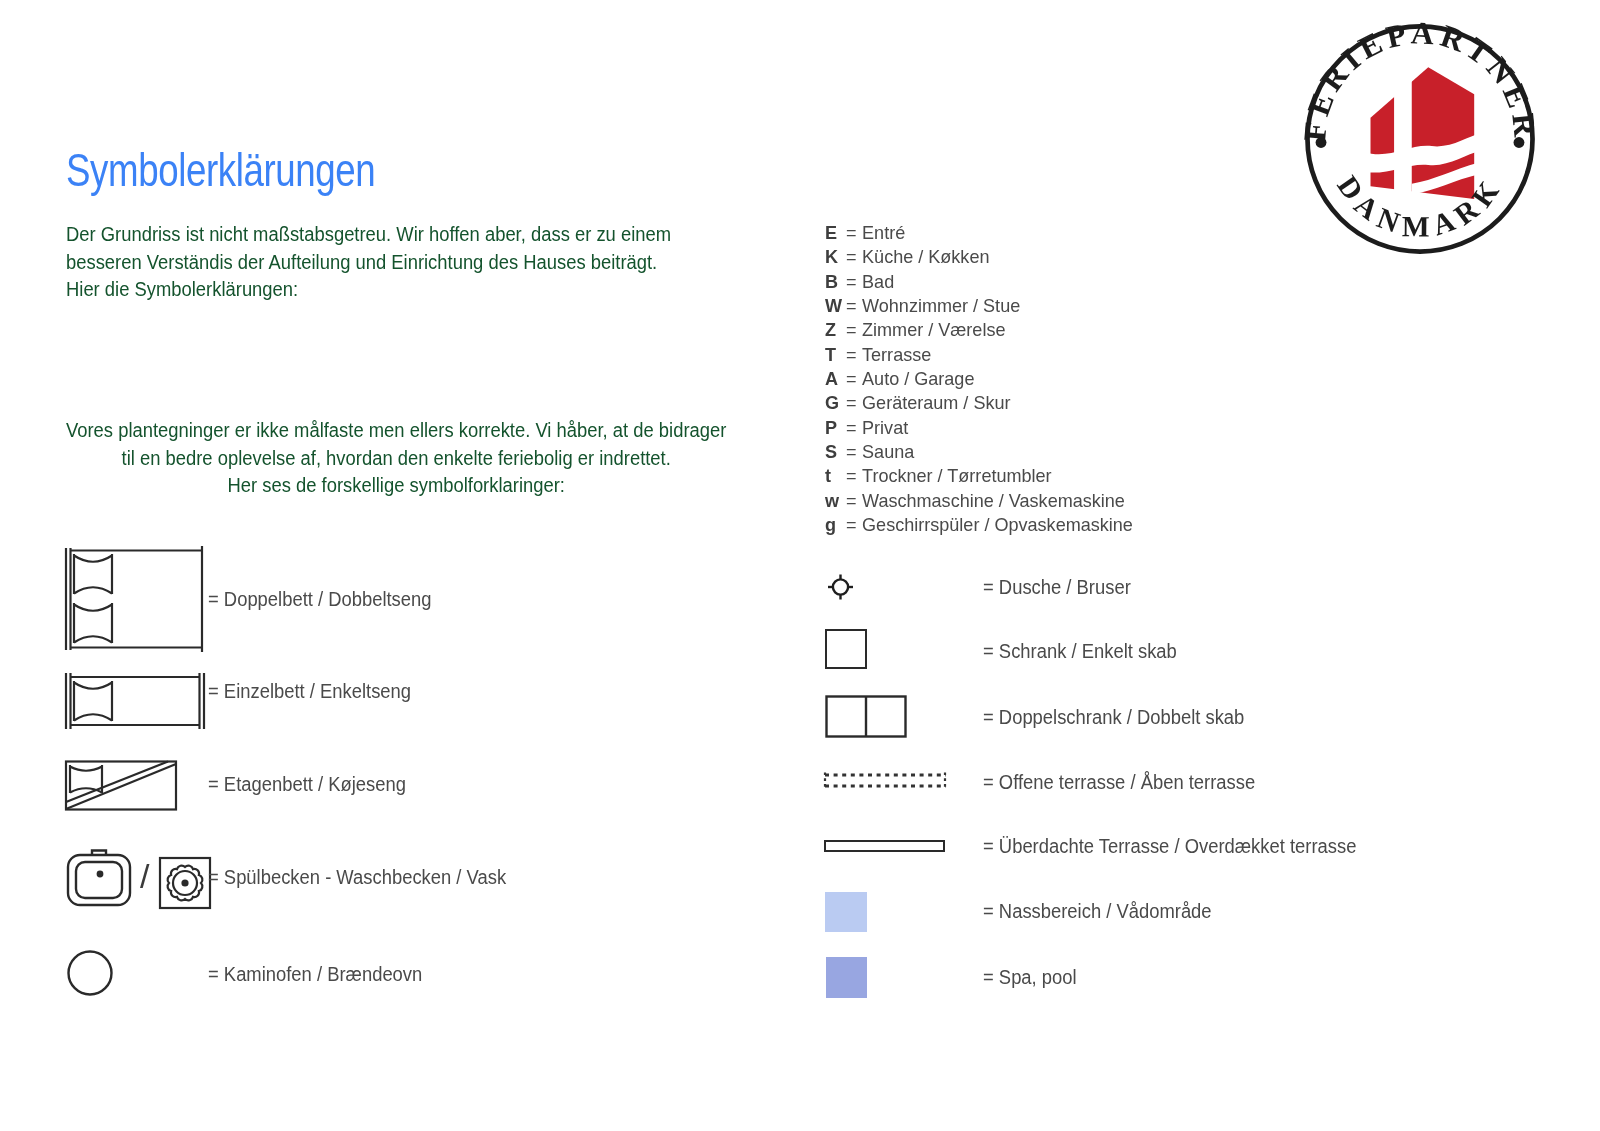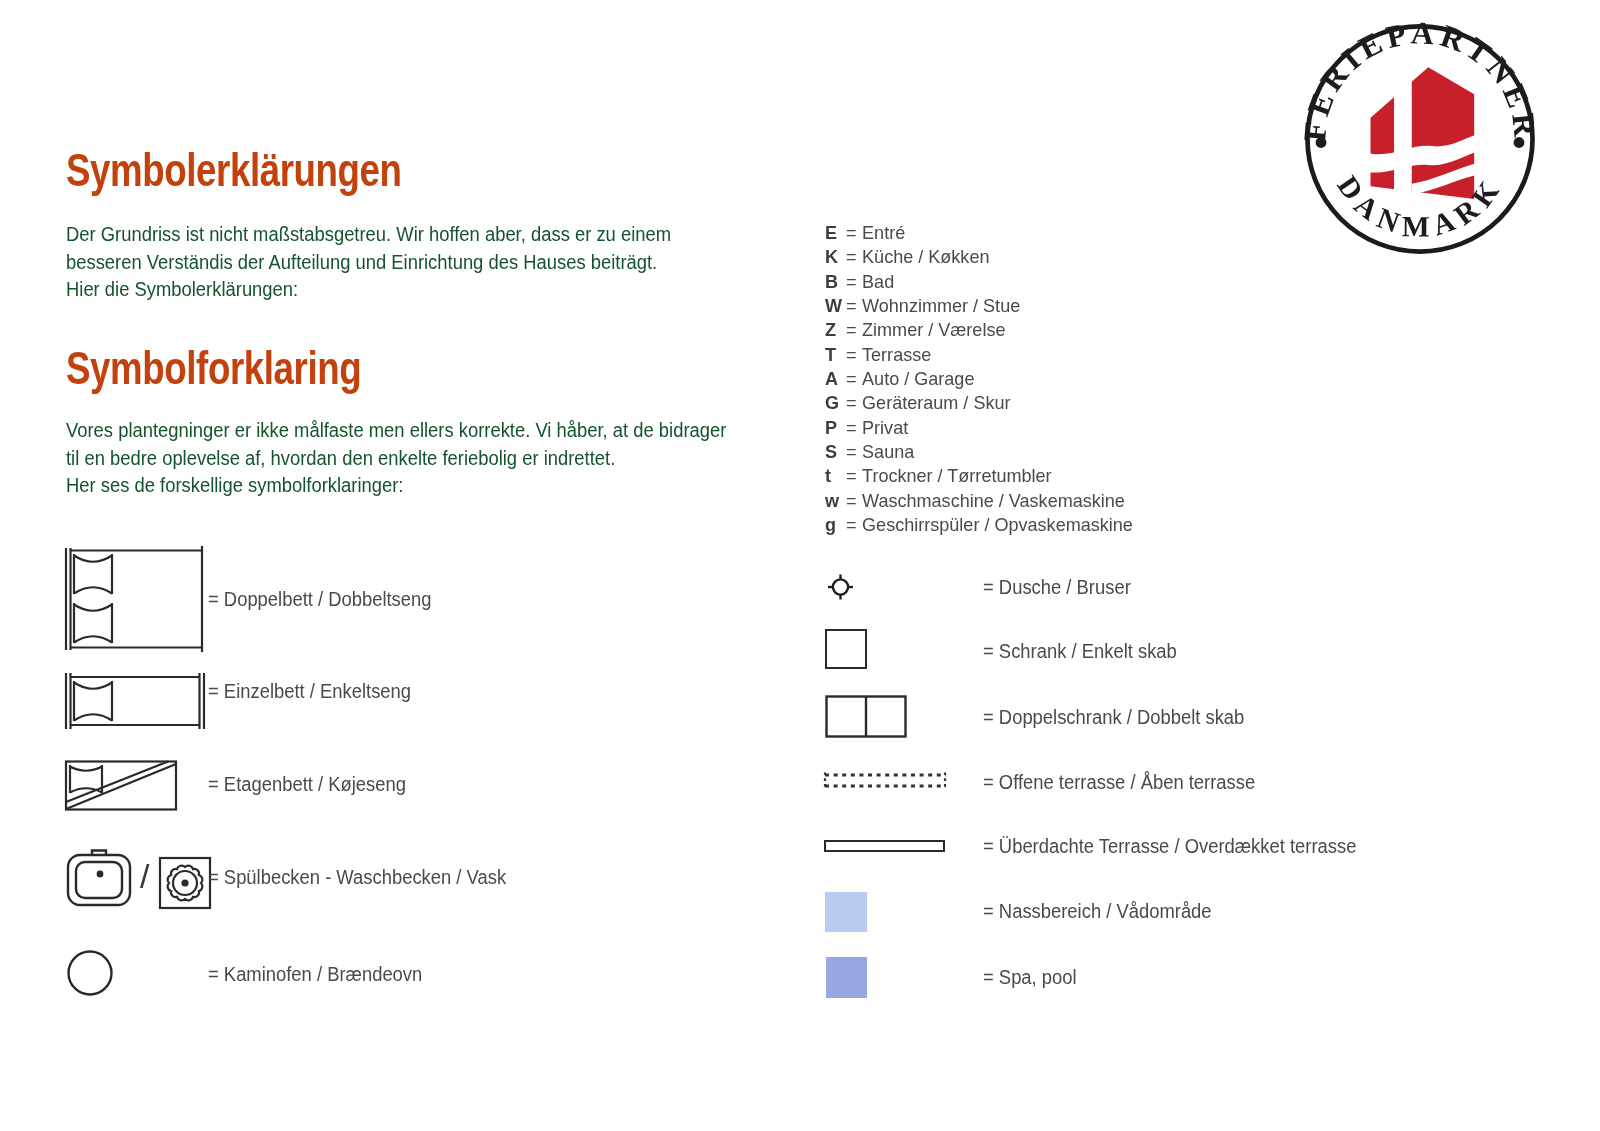--- a/index.html
+++ b/index.html
@@ -1,19 +1,19 @@
 <!DOCTYPE html>
 <html><head>
 <meta charset="utf-8">
 <style>
   html,body{margin:0;padding:0;background:#fff;}
   #page{position:relative;width:1600px;height:1131px;background:#ffffff;overflow:hidden;
         font-family:"Liberation Sans", sans-serif;color:#4a4a4a;}
   .abs{position:absolute;}
-  .h1{font-size:47px;color:#c2410c;font-weight:700;white-space:nowrap;}
+  .h1{font-size:47px;color:#3b82f6;font-weight:400;white-space:nowrap;}
   .cond{display:inline-block;transform:scaleX(0.78);transform-origin:0 0;letter-spacing:-0.5px;}
   .para{font-size:20px;line-height:27.5px;color:#14532d;}
   .para .ln{white-space:nowrap;display:block;transform:scaleX(0.92);transform-origin:0 0;}
   .lbl{font-size:20px;color:#4a4a4a;white-space:nowrap;transform:scaleX(0.92);transform-origin:0 0;}
   .lrow{display:flex;height:24.35px;align-items:baseline;font-size:19px;transform:scaleX(0.95);transform-origin:0 0;}
   .lrow .k{width:22px;font-weight:bold;color:#3e3e3e;}
   .lrow .e{width:17px;color:#4a4a4a;}
   .lrow .v{white-space:nowrap;color:#4a4a4a;}
   .sq{box-sizing:border-box;}
   .outline{border:2.2px solid #2a2a2a;background:#fff;}
@@ -27,24 +27,21 @@
 
   <div class="abs h1" style="left:66px;top:142px;">
     <span class="cond">Symbolerklärungen</span>
   </div>
   <div class="abs para" style="left:66px;top:221px;">
     <span class="ln">Der Grundriss ist nicht maßstabsgetreu. Wir hoffen aber, dass er zu einem</span>
     <span class="ln">besseren Verständis der Aufteilung und Einrichtung des Hauses beiträgt.</span>
     <span class="ln">Hier die Symbolerklärungen:</span>
   </div>
 
-  <div class="abs h1" style="left:66px;top:340px;">
-    <span class="cond">Symbolforklaring</span>
-  </div>
-  <div class="abs para" style="left:66px;top:417px;">
+  <div class="abs para" style="left:66px;top:417px;text-align:center;">
     <span class="ln">Vores plantegninger er ikke målfaste men ellers korrekte. Vi håber, at de bidrager</span>
     <span class="ln">til en bedre oplevelse af, hvordan den enkelte feriebolig er indrettet.</span>
     <span class="ln">Her ses de forskellige symbolforklaringer:</span>
   </div>
 
   <div class="abs" style="left:825px;top:222px;">
     <div class="lrow">
         <span class="k">E</span>
         <span class="e">=</span>
         <span class="v">Entré</span>

